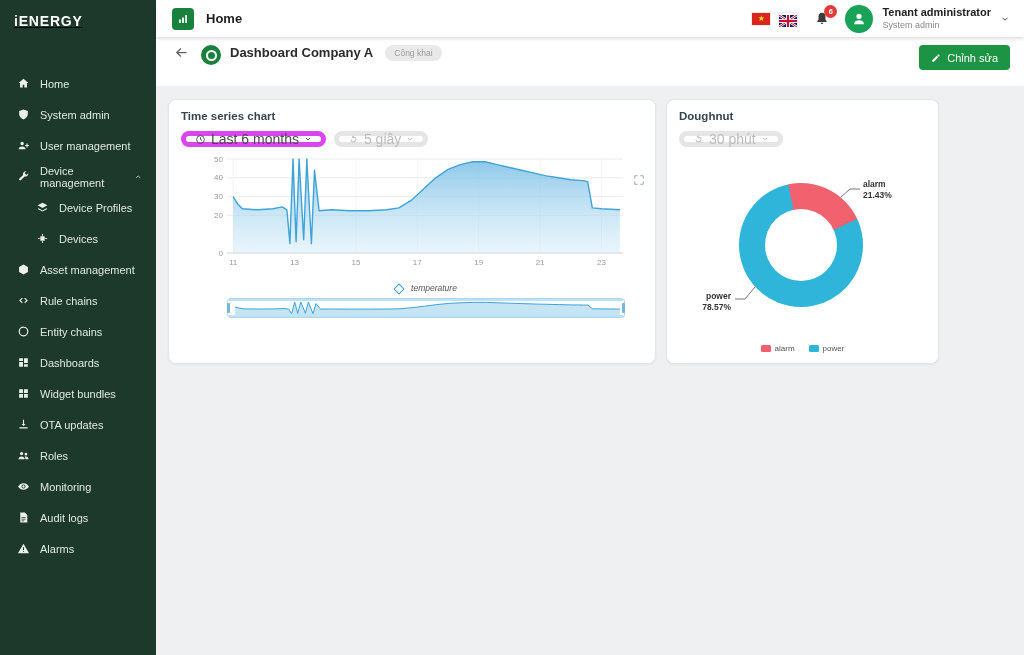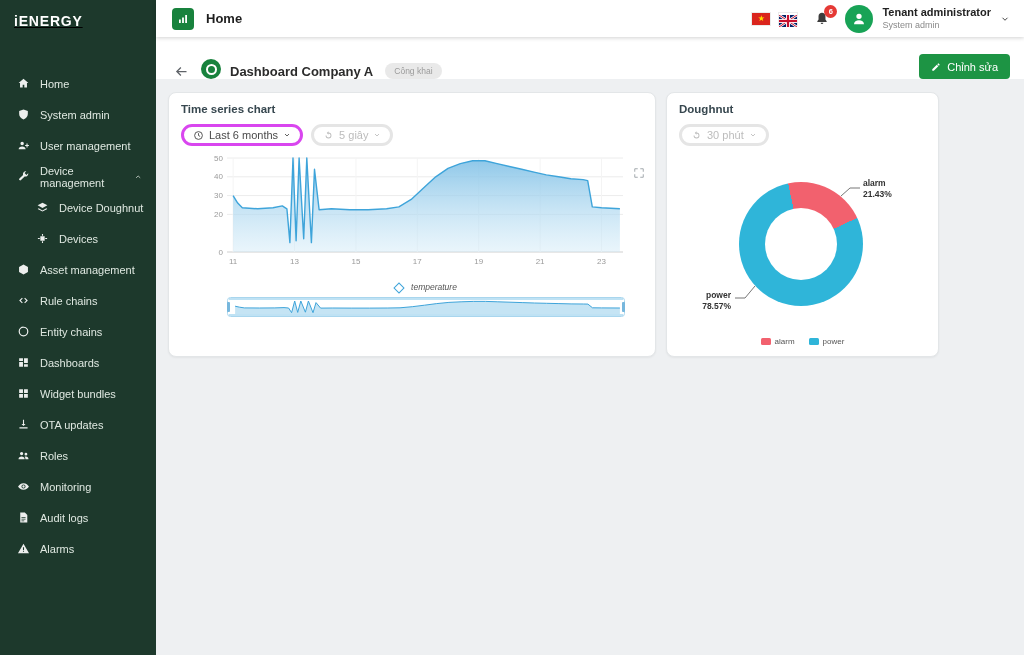--- a/index.html
+++ b/index.html
@@ -39,44 +39,44 @@
          align-items:center;justify-content:center;}
   .avatar{width:28px;height:28px;border-radius:50%;background:#18a356;display:flex;
           align-items:center;justify-content:center;margin-left:6px;cursor:pointer;}
   .avatar svg{width:16px;height:16px;fill:#fff;}
   .user-meta{display:flex;flex-direction:column;line-height:1.25;}
   .user-name{font-size:11px;font-weight:bold;color:#222;}
   .user-role{font-size:9px;color:#8a8a8a;}
   .caret{cursor:pointer;display:flex;}
   .caret svg{width:10px;height:10px;color:#444;}
 
-  .page-header{height:41px;background:#fff;display:flex;align-items:flex-end;
-               padding:1px 14px 0 18px;position:relative;z-index:2;}
+  .page-header{height:41px;background:#fff;display:flex;align-items:flex-start;
+               padding:8px 14px 0 18px;position:relative;z-index:2;}
   .back-btn{background:none;border:none;padding:0;margin-right:12px;cursor:pointer;display:flex;}
   .back-btn svg{width:15px;height:15px;color:#5f6368;}
   .dash-icon{width:20px;height:20px;border-radius:50%;background:#18823d;display:flex;
              align-items:center;justify-content:center;margin-right:9px;}
   .dash-icon .ring{width:7px;height:7px;border:2px solid #fff;border-radius:50%;}
   .page-title{font-size:13px;font-weight:bold;color:#2b2b2b;margin-right:12px;}
   .pill{background:#e9e9e9;color:#9b9b9b;font-size:8.5px;padding:3px 9px;border-radius:9px;}
   .edit-btn{margin-left:auto;background:#1d9444;color:#fff;border:none;border-radius:4px;
             height:25px;padding:0 12px;font-size:11px;display:flex;align-items:center;gap:6px;
             cursor:pointer;font-family:inherit;}
   .edit-btn svg{width:10px;height:10px;fill:#fff;}
 
   .content{flex:1;padding:13px 12px;display:flex;gap:10px;align-items:flex-start;}
 
   .card{background:#fff;border:1px solid #e3e6e8;border-radius:8px;
         box-shadow:0 1px 2px rgba(0,0,0,.05);position:relative;box-sizing:border-box;}
   .card-ts{width:488px;height:265px;padding:10px 12px;}
   .card-dn{width:273px;height:265px;padding:10px 12px;}
   .card-title{font-size:11.5px;font-weight:bold;color:#37474f;}
   .controls{display:flex;gap:8px;margin-top:9px;}
-  .ctl{display:flex;align-items:center;gap:5px;border:3px solid #d946ef;background:#fff;
-       border-radius:13px;height:22px;padding:0 9px;font-size:11px;color:#4a4a4a;
+  .ctl{display:flex;align-items:center;gap:5px;border:5px solid #d946ef;background:#fff;
+       border-radius:13px;height:16px;padding:0 9px;font-size:14px;color:#4a4a4a;
        cursor:pointer;font-family:inherit;}
   .ctl svg{width:11px;height:11px;}
   .ctl .chevd{width:8px;height:8px;}
   .ctl.disabled{color:#bcbcbc;border-color:#e5e5e5;}
 
   .fs-btn{position:absolute;top:74px;right:10px;background:none;border:none;padding:0;
           cursor:pointer;display:flex;}
   .fs-btn svg{width:12px;height:12px;color:#9aa0a6;}
 
   #ts-svg{display:block;margin:6px 0 0 18px;}
@@ -144,21 +144,21 @@
           <svg class="chev" viewBox="0 0 24 24">
             <path d="M6 14.5 12 9l6 5.5" fill="none" stroke="currentColor" stroke-width="2.2"></path>
           </svg>
         </div>
         <div class="menu-item sub">
           <span class="mi-icon">
             <svg viewBox="0 0 24 24">
               <path fill-rule="evenodd" d="M12 3l9 5-9 5-9-5zM5 13.6 12 17.5l7-3.9 1.9 1.1L12 19.6l-8.9-4.9z"></path>
             </svg>
           </span>
-          <span class="mi-label">Device Doughnut</span>
+          <span class="mi-label">Device Profiles</span>
         </div>
         <div class="menu-item sub">
           <span class="mi-icon">
             <svg viewBox="0 0 24 24">
               <path fill-rule="evenodd" d="M8 8h8v8H8zM11 3.5h2V7h-2zM11 17h2v3.5h-2zM3.5 11H7v2H3.5zM17 11h3.5v2H17z"></path>
             </svg>
           </span>
           <span class="mi-label">Devices</span>
         </div>
         <div class="menu-item">

